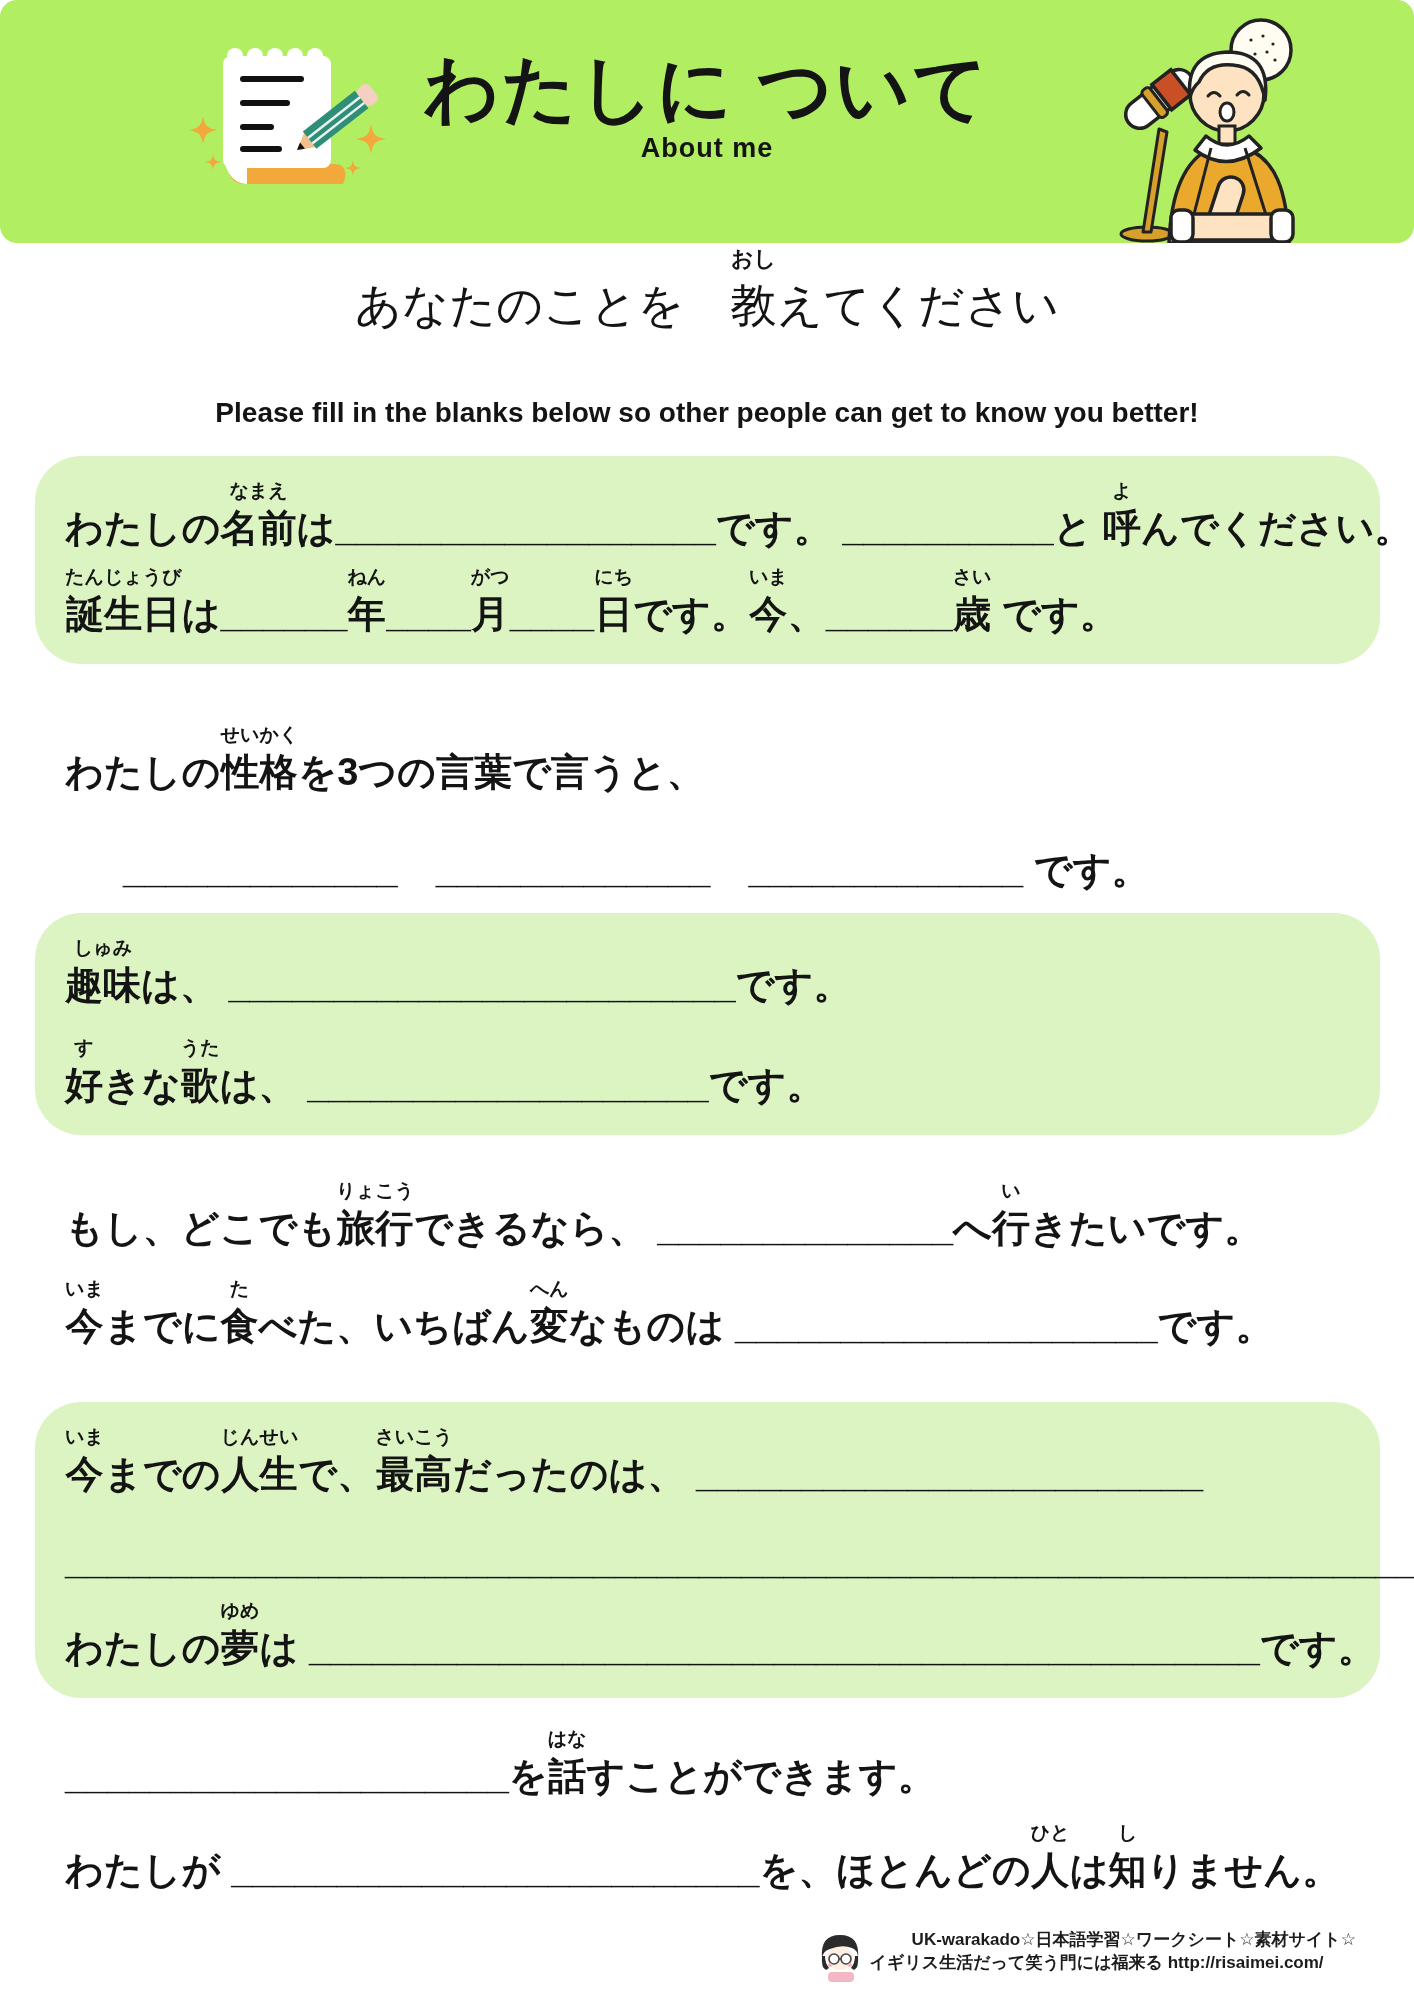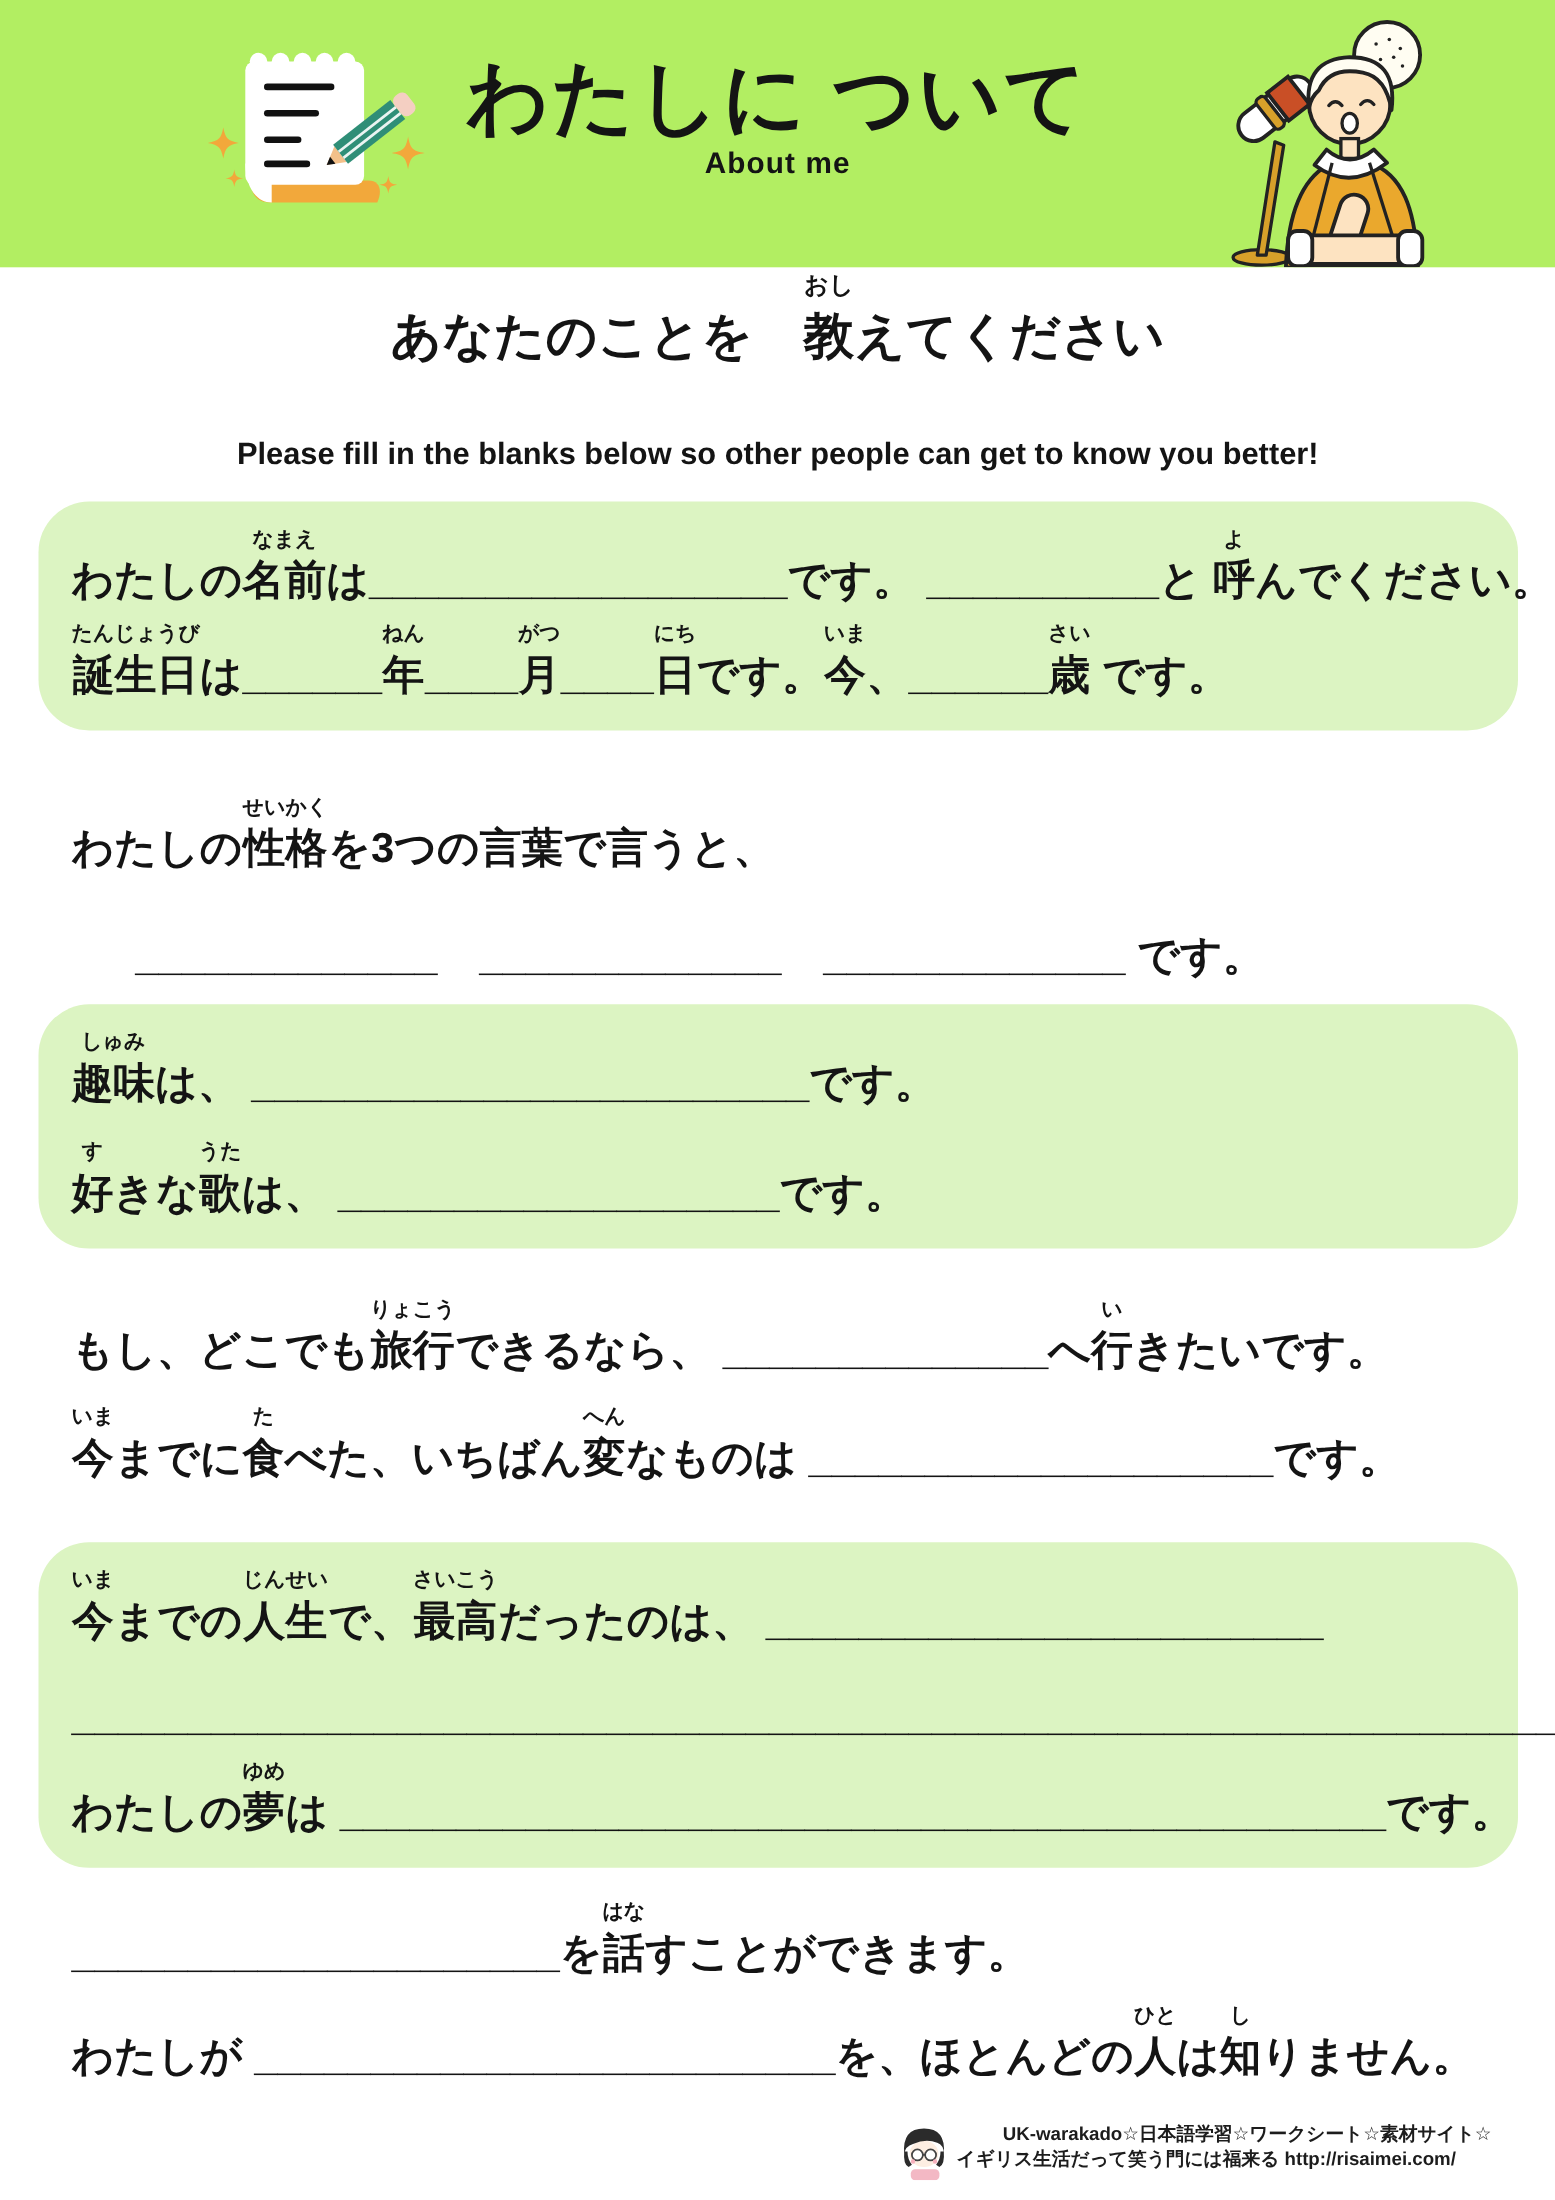--- a/index.html
+++ b/index.html
@@ -4,35 +4,35 @@
 <style>
   html,body{margin:0;padding:0;background:#fff;}
   *{box-sizing:border-box;}
   .page{
     position:relative;width:1414px;height:2000px;background:#fff;overflow:hidden;
     font-family:"Liberation Sans","DejaVu Sans",sans-serif;color:#141414;
   }
   
   .header{
     position:absolute;left:0;top:0;width:1414px;height:243px;
-    background:var(--header-bg,#b2ee62);overflow:hidden;
+    background:var(--header-bg,#b2ee62);overflow:hidden;border-radius:17px;
   }
   .title-wrap{position:absolute;left:0;top:0;width:1414px;text-align:center;}
   .page-title{
     margin:48px 0 0 0;font-size:74px;font-weight:bold;letter-spacing:2px;line-height:1.1;
   }
   .page-subtitle{margin-top:4px;font-size:27px;font-weight:bold;letter-spacing:1px;}
   .notepad-svg{position:absolute;left:185px;top:38px;}
   .woman-svg{position:absolute;left:1075px;top:8px;}
   
   .intro-heading{
     position:absolute;left:0;top:242px;width:1414px;text-align:center;white-space:nowrap;
   }
   .intro-heading .seg .rt{height:34px;font-size:22px;line-height:34px;}
-  .intro-heading .seg .base{font-size:46px;line-height:58px;font-weight:bold;}
+  .intro-heading .seg .base{font-size:46px;line-height:58px;font-weight:normal;}
   .intro-sub{
     position:absolute;left:0;top:397px;width:1414px;text-align:center;
     font-size:28px;font-weight:bold;letter-spacing:0px;
   }
   
   .jp-line{white-space:nowrap;}
   .seg{display:inline-flex;flex-direction:column;align-items:center;vertical-align:bottom;}
   .seg .rt{
     display:block;height:26px;font-size:19px;line-height:26px;font-weight:bold;
     text-align:center;white-space:pre;

